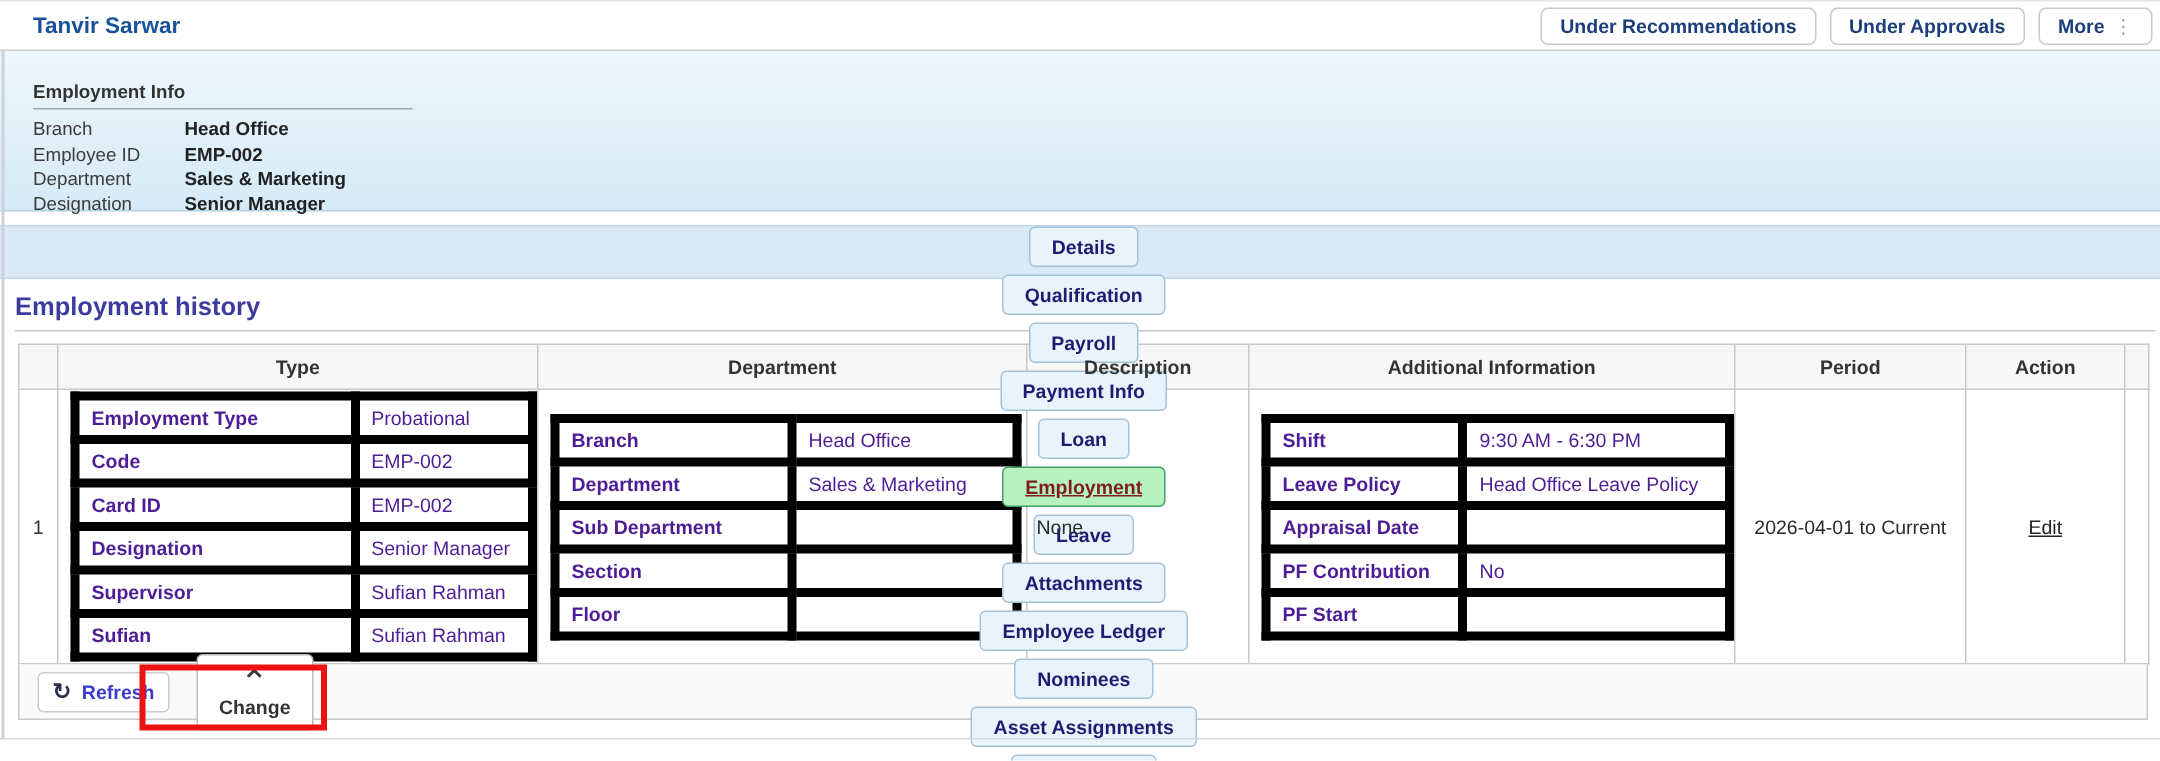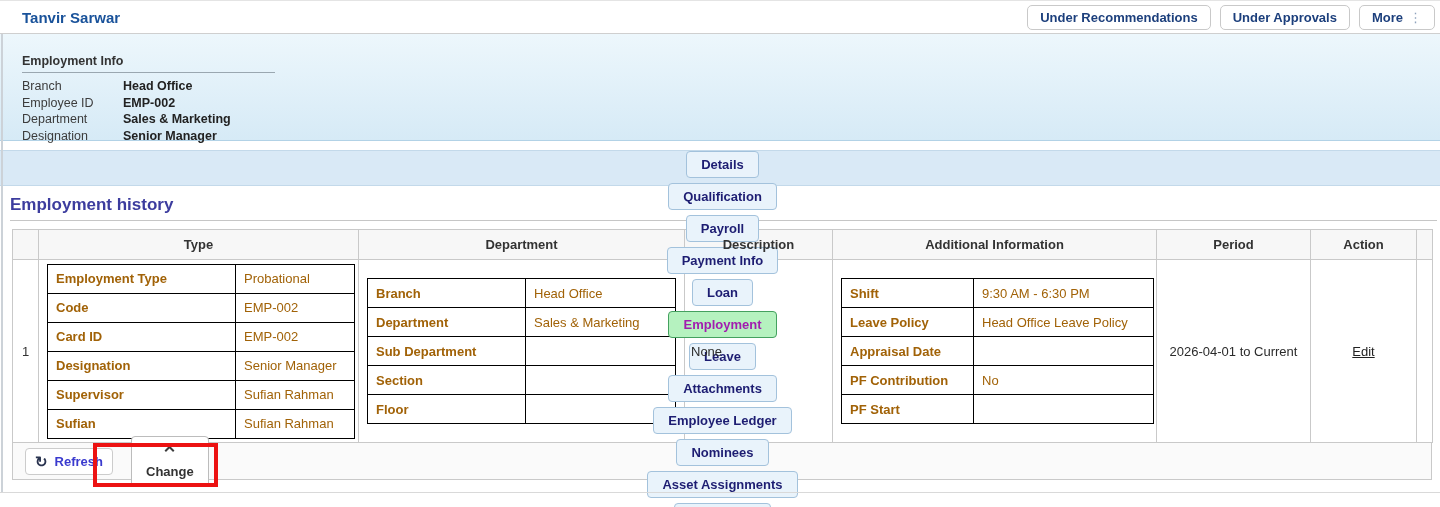--- a/index.html
+++ b/index.html
@@ -37,38 +37,38 @@
   
   .tabstrip {
     margin-top:9px; height:36px; background:#d9e9f6;
     border-top:1px solid #c3d9ea; border-bottom:1px solid #c3d9ea;
     display:flex; align-items:center; gap:5px; padding:0 4px 0 9px;flex-direction:column;
   }
   .tab {
     padding:5px 14px; background:#e9f3fb; border:1px solid #a3c2dc; border-radius:4px;
     font-size:13px; font-weight:bold; color:#1d1d72; white-space:nowrap; cursor:pointer;
   }
-  .tab.active { background:#b5f2bf; border-color:#44a15f; color:#a21caf; }
+  .tab.active { background:#b5f2bf; border-color:#44a15f; color:#7f1d1d;text-decoration:underline; }
 
   
   .section-heading { margin:9px 0 0 10px; font-size:17px; font-weight:bold; color:#3c3c9e; }
   .heading-rule { margin:5px 0 0 10px; width:1427px; height:1px; background:#c6c6c6; }
 
   
   .emp-table {
     margin:8px 0 0 12px; border-collapse:collapse; table-layout:fixed; width:1420px;
     font-size:13px; color:#2b2b2b; background:#fff;
   }
   .emp-table th, .emp-table td { border:1px solid #c9c9c9; padding:0; }
   .emp-table th { background:#f7f7f7; height:30px; font-weight:bold; color:#333; font-size:13px; }
   .emp-table td.body-cell { height:183px; vertical-align:middle; background:#fff; }
   .row-num { text-align:center; color:#333; }
 
   .nested { border-collapse:collapse; margin-left:8px; background:#fff; }
-  .nested td { border:1px solid #000000; height:29px; padding:3px 8px; font-size:13px; color:#a16207; background:#fff; }
+  .nested td { border:6px solid #000000; height:29px; padding:3px 8px; font-size:13px; color:#4c1d95; background:#fff; }
   .nested td.nl { font-weight:bold; }
   .nt-label { width:188px; } .nt-value { width:119px; }
   .nd-label { width:158px; } .nd-value { width:150px; }
   .na-label { width:132px; } .na-value { width:180px; }
 
   .desc-cell  { padding-left:6px !important; }
   .period-cell { text-align:center; }
   .action-cell { text-align:center; }
   .edit-link { color:#222; text-decoration:underline; cursor:pointer; }
 

